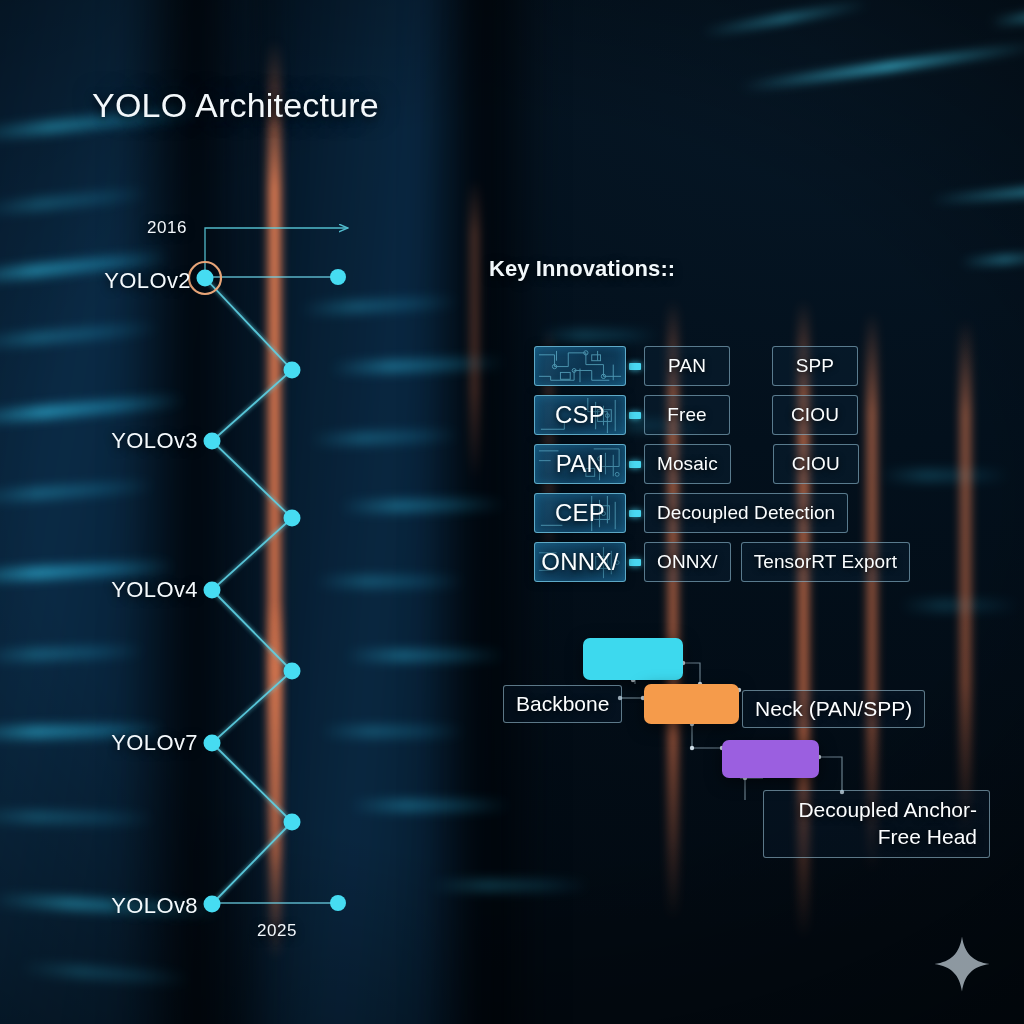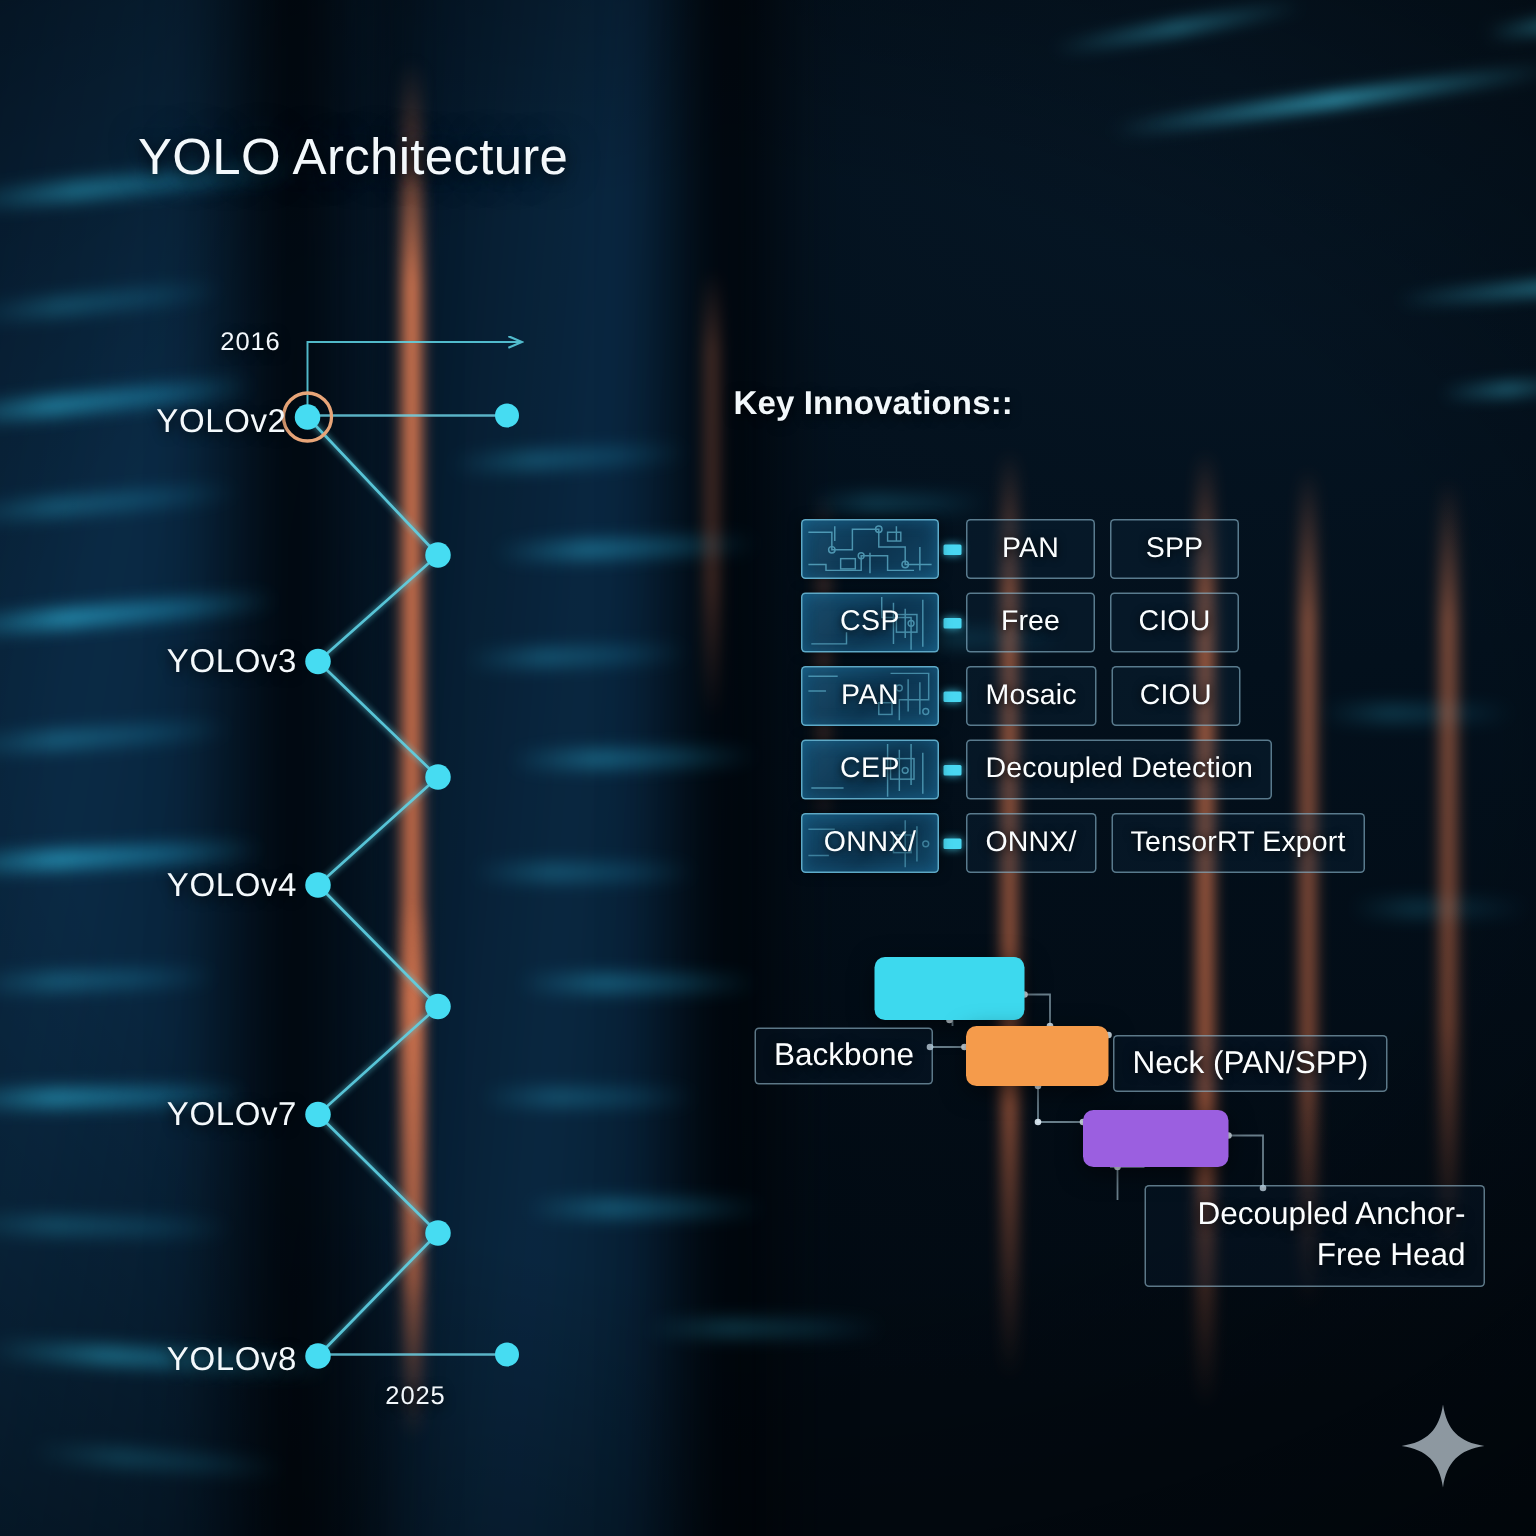--- a/index.html
+++ b/index.html
@@ -100,39 +100,39 @@
     width:92px;height:40px;box-sizing:border-box;
     border:1px solid rgba(120,205,235,.75);border-radius:3px;
     display:flex;align-items:center;justify-content:center;
     position:relative;overflow:hidden;
     background:
       linear-gradient(135deg, rgba(22,86,124,.85) 0%, rgba(14,58,88,.85) 55%, rgba(20,80,116,.85) 100%);
     box-shadow:0 0 10px rgba(40,150,200,.35) inset, 0 0 8px rgba(0,0,0,.5);
   }
   .circuit{position:absolute;inset:0;opacity:.72;}
   .icon-box .ilbl{
-    position:relative;z-index:2;font-size:19px;color:#fbfeff;
+    position:relative;z-index:2;font-size:24px;color:#fbfeff;
     text-shadow:0 1px 5px rgba(0,0,0,.85);letter-spacing:.3px;text-align:center;
   }
   .connector{
     width:12px;height:7px;margin:0 3px;
     background:#49d8f2;border-radius:1px;
     box-shadow:0 0 6px rgba(70,215,245,.8);
   }
   .chip{
     box-sizing:border-box;height:40px;padding:0 12px;
     display:flex;align-items:center;
     border:1px solid rgba(160,205,225,.55);border-radius:3px;
     background:rgba(12,42,66,.30);
     font-size:19px;color:#fbfeff;white-space:nowrap;
     text-shadow:0 1px 6px rgba(0,0,0,.85);
     margin-right:10px;letter-spacing:.1px;
   }
   .chip.w1{min-width:86px;justify-content:center;}
-  .chip.w2{min-width:86px;justify-content:center;}
+  .chip.w2{min-width:86px;justify-content:center;margin-left:32px;}
   .chip.wide{justify-content:flex-start;}
 
   
   .arch{position:absolute;left:0;top:0;width:1024px;height:736px;}
   .blk{
     position:absolute;border-radius:7px;
     box-shadow:0 4px 16px rgba(0,0,0,.5);
   }
   .alabel{
     position:absolute;box-sizing:border-box;

